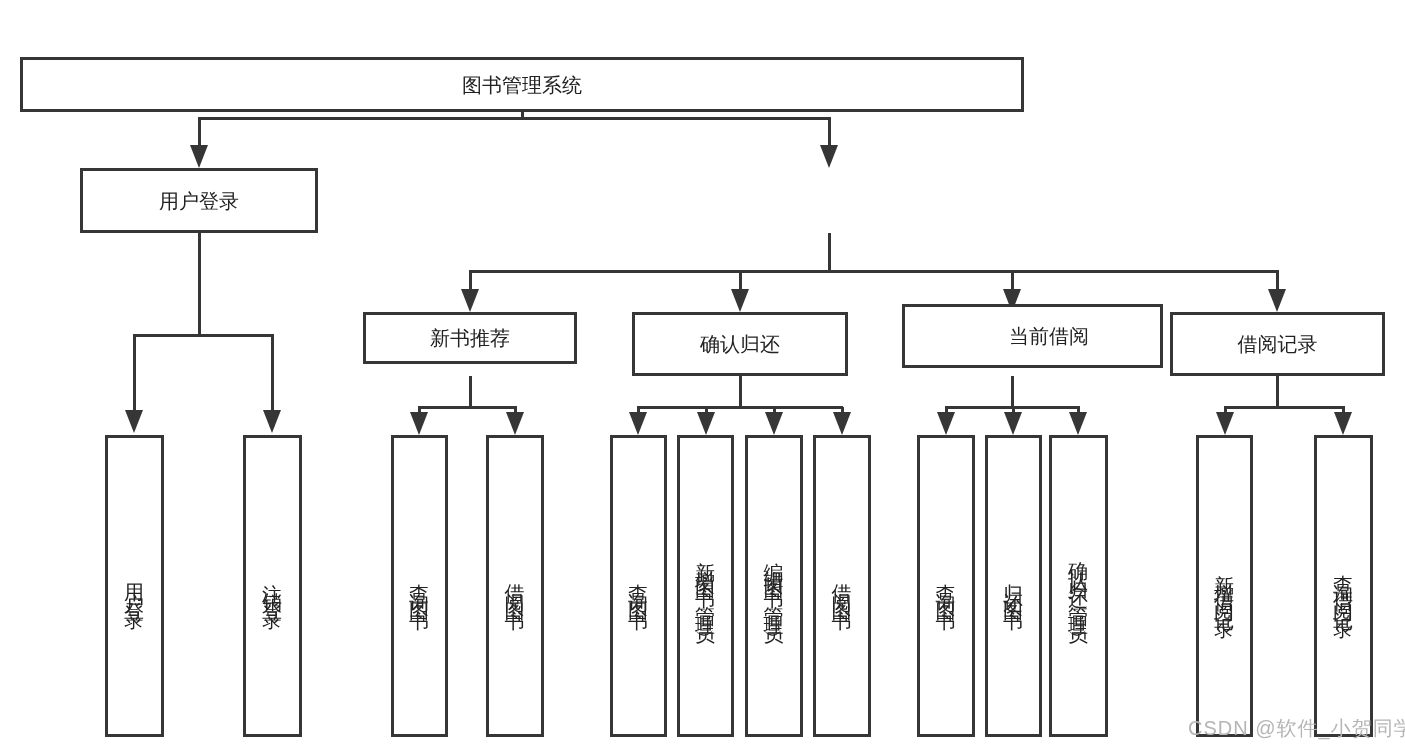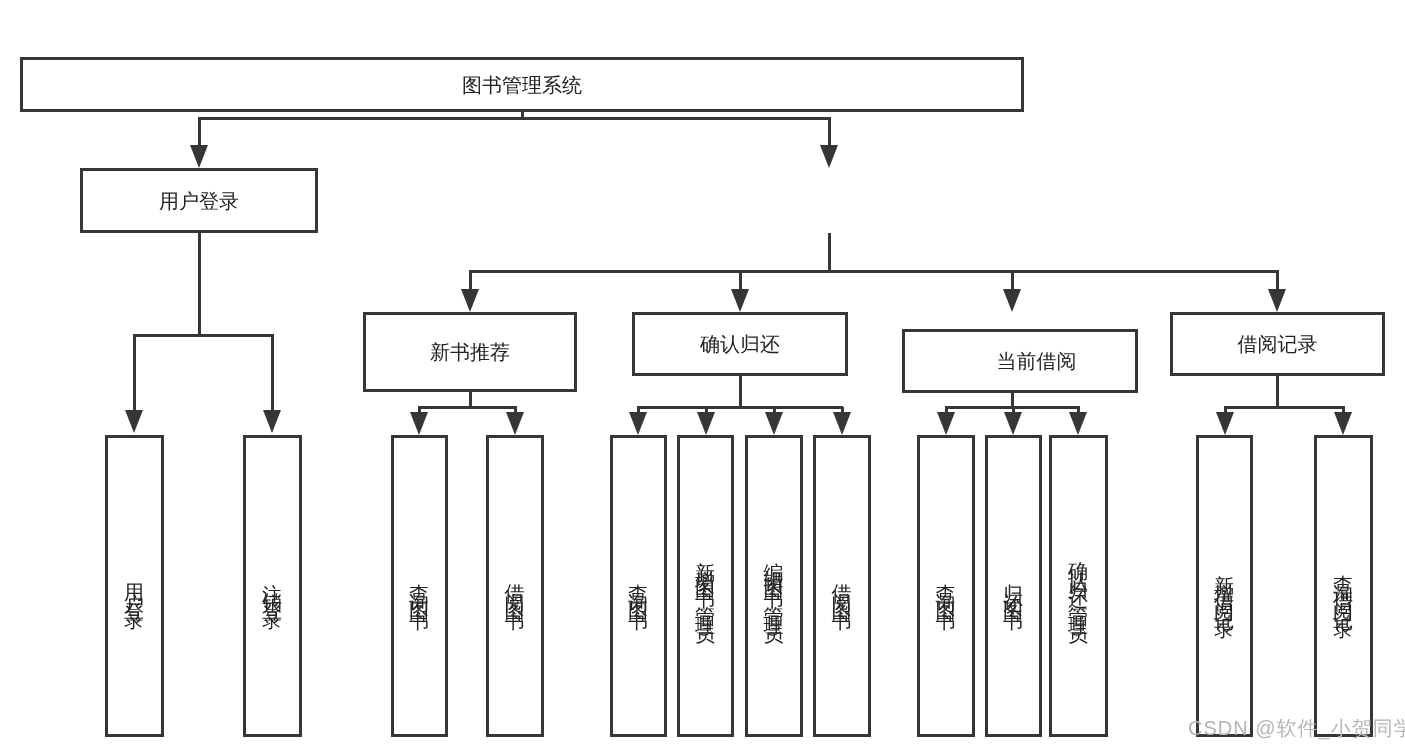--- a/index.html
+++ b/index.html
@@ -104,23 +104,23 @@
       <div class="line" style="left: 1224px; top: 407px; width: 3px; height: 7px;"></div>
       <div class="arrow" style="left: 1216px; top: 412px;"></div>
       <div class="line" style="left: 1342px; top: 407px; width: 3px; height: 7px;"></div>
       <div class="arrow" style="left: 1334px; top: 412px;"></div>
     </div>
 
   <div class="box" style="left:20px;top:13px;width:1004px;height:55px;margin-top:44px;">图书管理系统</div>
 
   <div class="box" style="left:80px;top:168px;width:238px;height:65px;">用户登录</div>
 
-  <div class="box" style="left:363px;top:312px;width:214px;height:80px;">新书推荐</div>
+  <div class="box" style="left:363px;top:312px;width:214px;height:52px;">新书推荐</div>
   <div class="box" style="left:632px;top:312px;width:216px;height:64px;">确认归还</div>
-  <div class="box" style="left:902px;top:329px;width:236px;height:64px;padding-left:33px;">当前借阅</div>
+  <div class="box" style="left:902px;top:304px;width:261px;height:64px;padding-left:33px;">当前借阅</div>
   <div class="box" style="left:1170px;top:312px;width:215px;height:64px;">借阅记录</div>
 
   <div class="box vbox" style="left:105px;top:435px;width:59px;height:302px;">用户登录</div>
   <div class="box vbox" style="left:243px;top:435px;width:59px;height:302px;">注销登录</div>
 
   <div class="box vbox" style="left:391px;top:435px;width:57px;height:302px;">查询图书</div>
   <div class="box vbox" style="left:486px;top:435px;width:58px;height:302px;">借阅图书</div>
 
   <div class="box vbox" style="left:610px;top:435px;width:57px;height:302px;">查询图书</div>
   <div class="box vbox" style="left:677px;top:435px;width:57px;height:302px;letter-spacing:9px;">新增图书（管理员）</div>

